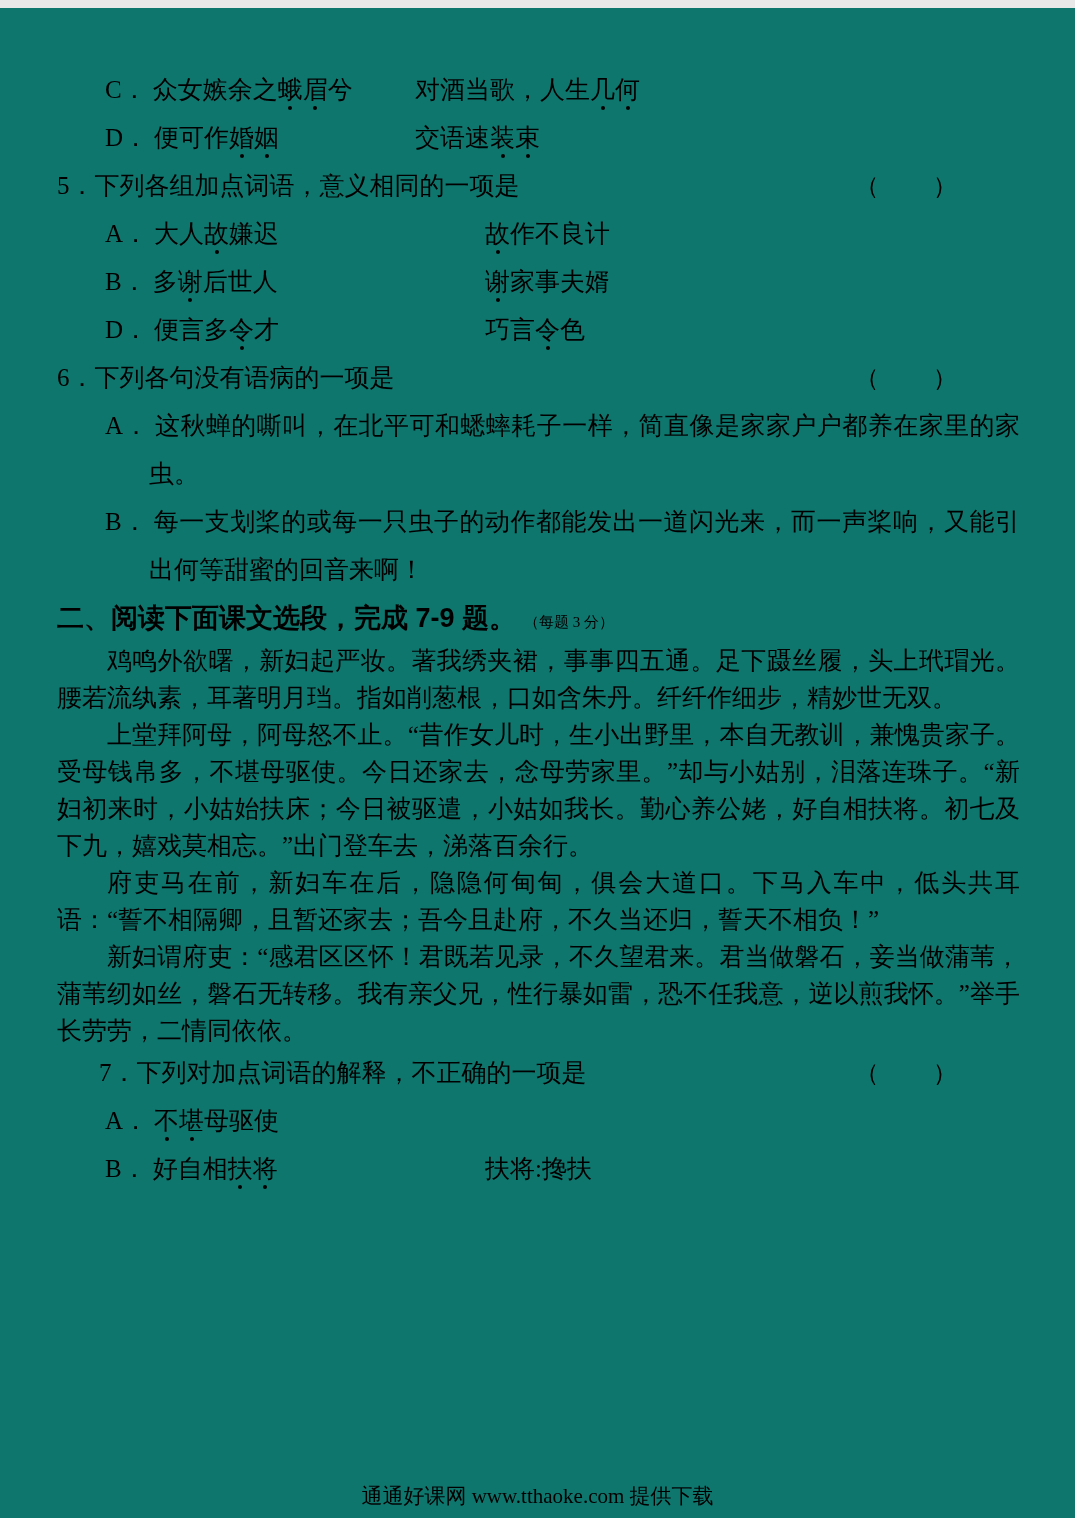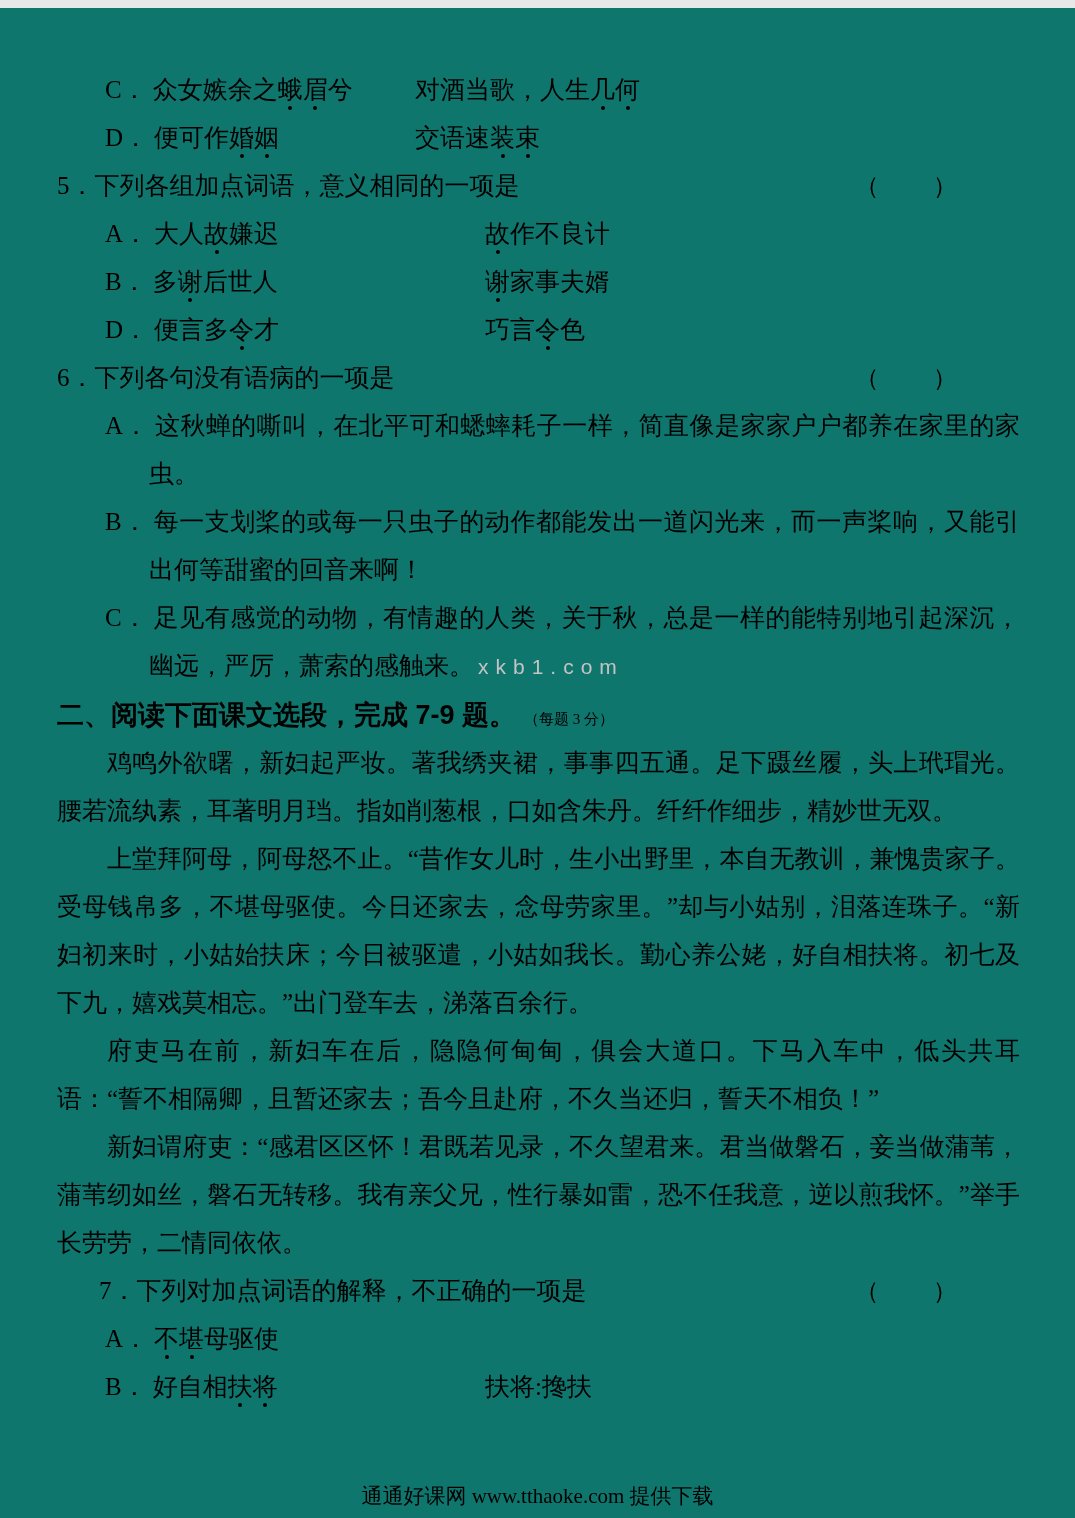--- a/index.html
+++ b/index.html
@@ -37,21 +37,21 @@
     width:4px;height:4px;border-radius:50%;background:#000;
   }
   .sec-heading{height:48px;line-height:48px;white-space:nowrap;}
   .sec-heading .htext{
     font-family:"Liberation Sans","DejaVu Sans",sans-serif;
     font-weight:bold;font-size:27px;
   }
   .sec-heading .hnote{font-size:15px;margin-left:8px;}
   .passage p{
     margin:0;
-    line-height:48px;
+    line-height:37px;
     text-align:justify;
     text-indent:2em;
   }
   .watermark{
     color:#c4c4c4;
     font-family:"Liberation Sans","DejaVu Sans",sans-serif;
     font-size:21px;
     letter-spacing:7px;
     margin-left:4px;
   }
@@ -95,23 +95,20 @@
   <div class="qline">
     <span class="qnum">6．</span><span>下列各句没有语病的一项是</span>
     <span class="bracket">（　　）</span>
   </div>
   <div class="wrow">
     <span class="lbl">A．</span><span>这秋蝉的嘶叫，在北平可和蟋蟀耗子一样，简直像是家家户户都养在家里的家虫。</span>
   </div>
   <div class="wrow">
     <span class="lbl">B．</span><span>每一支划桨的或每一只虫子的动作都能发出一道闪光来，而一声桨响，又能引出何等甜蜜的回音来啊！</span>
   </div>
-  <div class="wrow">
-    <span class="lbl">C．</span><span>足见有感觉的动物，有情趣的人类，关于秋，总是一样的能特别地引起深沉，幽远，严厉，萧索的感触来。</span><span class="watermark">xkb1.com</span>
-  </div>
 
   <div class="sec-heading">
     <span class="htext">二、阅读下面课文选段，完成 7-9 题。</span><span class="hnote">（每题 3 分）</span>
   </div>
 
   <div class="passage">
     <p>鸡鸣外欲曙，新妇起严妆。著我绣夹裙，事事四五通。足下蹑丝履，头上玳瑁光。腰若流纨素，耳著明月珰。指如削葱根，口如含朱丹。纤纤作细步，精妙世无双。</p>
     <p>上堂拜阿母，阿母怒不止。“昔作女儿时，生小出野里，本自无教训，兼愧贵家子。受母钱帛多，不堪母驱使。今日还家去，念母劳家里。”却与小姑别，泪落连珠子。“新妇初来时，小姑始扶床；今日被驱遣，小姑如我长。勤心养公姥，好自相扶将。初七及下九，嬉戏莫相忘。”出门登车去，涕落百余行。</p>
     <p>府吏马在前，新妇车在后，隐隐何甸甸，俱会大道口。下马入车中，低头共耳语：“誓不相隔卿，且暂还家去；吾今且赴府，不久当还归，誓天不相负！”</p>
     <p>新妇谓府吏：“感君区区怀！君既若见录，不久望君来。君当做磐石，妾当做蒲苇，蒲苇纫如丝，磐石无转移。我有亲父兄，性行暴如雷，恐不任我意，逆以煎我怀。”举手长劳劳，二情同依依。</p>

